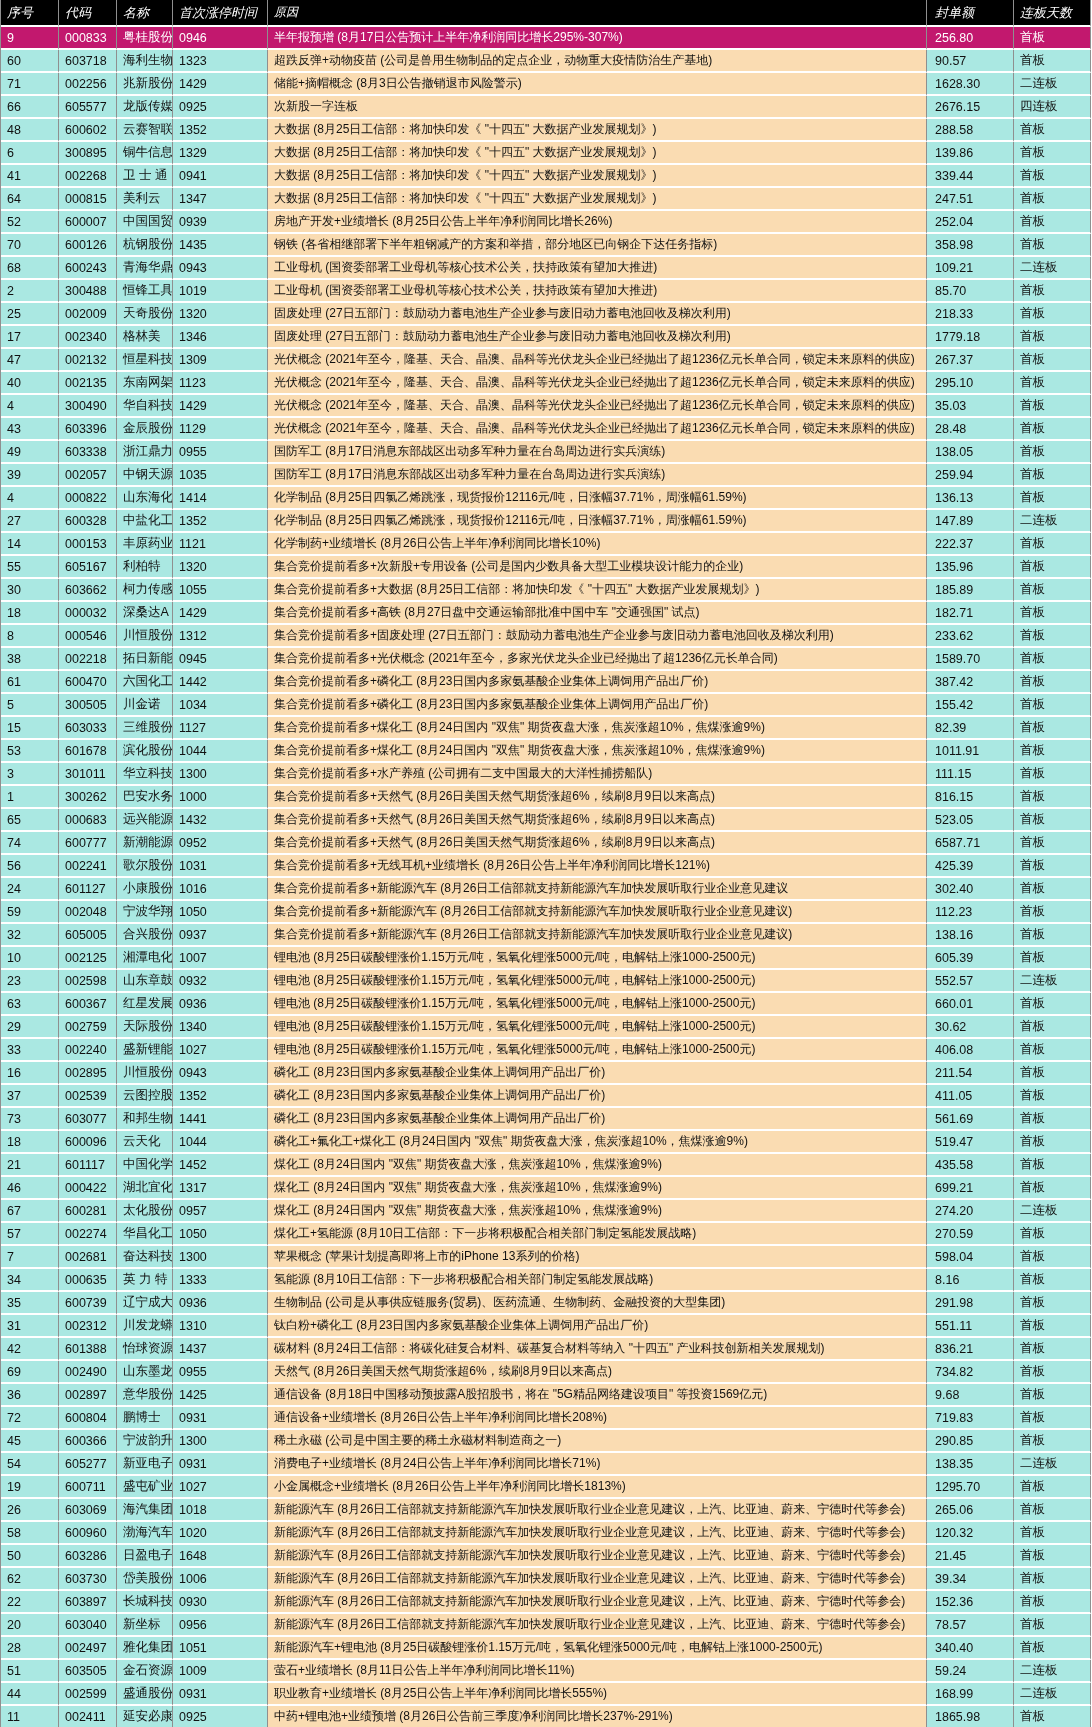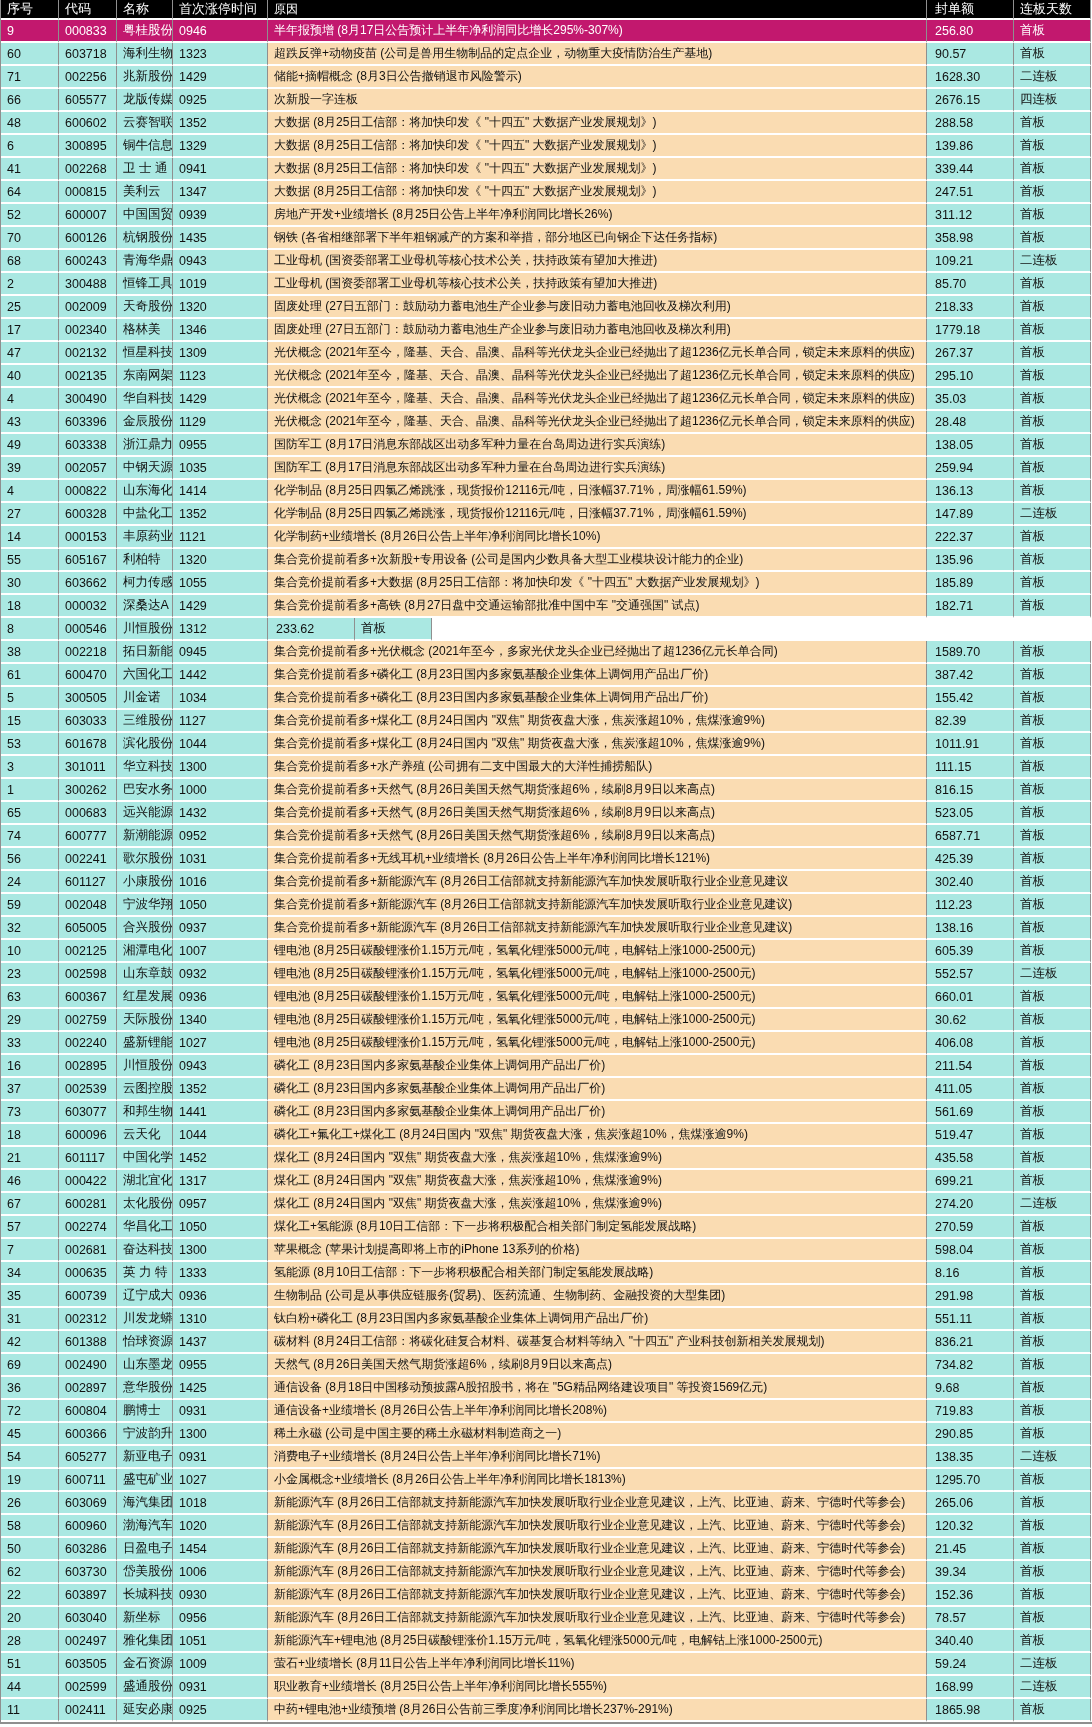--- a/index.html
+++ b/index.html
@@ -14,21 +14,21 @@
     --text:#111111;
   }
   html,body{margin:0;padding:0;background:#fff;}
   body{font-family:"Liberation Sans", sans-serif;}
   .table{
     width:1091px;
     border-left:1px solid var(--grid_line);
     border-bottom:2px solid var(--grid_line);
   }
   .row{display:flex;height:23px;}
-  .row.header{height:20px;}
+  .row.header{height:27px;font-style:italic;}
   .cell{
     box-sizing:border-box;
     border-right:1px solid var(--grid_line);
     border-bottom:2px solid var(--row_divider);
     padding:0 2px 0 6px;
     display:flex;align-items:center;
     white-space:nowrap;overflow:hidden;
     font-size:12.5px;color:var(--text);
     background:var(--row_bg_cyan);
   }
@@ -133,21 +133,21 @@
     <div class="cell c-reason">大数据 (8月25日工信部：将加快印发《 "十四五" 大数据产业发展规划》)</div>
     <div class="cell c-amount">247.51</div>
     <div class="cell c-streak">首板</div>
   </div>
       <div class="row">
     <div class="cell c-no">52</div>
     <div class="cell c-code">600007</div>
     <div class="cell c-name">中国国贸</div>
     <div class="cell c-time">0939</div>
     <div class="cell c-reason">房地产开发+业绩增长 (8月25日公告上半年净利润同比增长26%)</div>
-    <div class="cell c-amount">311.12</div>
+    <div class="cell c-amount">252.04</div>
     <div class="cell c-streak">首板</div>
   </div>
       <div class="row">
     <div class="cell c-no">70</div>
     <div class="cell c-code">600126</div>
     <div class="cell c-name">杭钢股份</div>
     <div class="cell c-time">1435</div>
     <div class="cell c-reason">钢铁 (各省相继部署下半年粗钢减产的方案和举措，部分地区已向钢企下达任务指标)</div>
     <div class="cell c-amount">358.98</div>
     <div class="cell c-streak">首板</div>
@@ -294,20 +294,21 @@
     <div class="cell c-time">1429</div>
     <div class="cell c-reason">集合竞价提前看多+高铁 (8月27日盘中交通运输部批准中国中车 "交通强国" 试点)</div>
     <div class="cell c-amount">182.71</div>
     <div class="cell c-streak">首板</div>
   </div>
       <div class="row">
     <div class="cell c-no">8</div>
     <div class="cell c-code">000546</div>
     <div class="cell c-name">川恒股份</div>
     <div class="cell c-time">1312</div>
+    <div class="cell c-reason">集合竞价提前看多+固废处理 (27日五部门：鼓励动力蓄电池生产企业参与废旧动力蓄电池回收及梯次利用)</div>
     <div class="cell c-amount">233.62</div>
     <div class="cell c-streak">首板</div>
   </div>
       <div class="row">
     <div class="cell c-no">38</div>
     <div class="cell c-code">002218</div>
     <div class="cell c-name">拓日新能</div>
     <div class="cell c-time">0945</div>
     <div class="cell c-reason">集合竞价提前看多+光伏概念 (2021年至今，多家光伏龙头企业已经抛出了超1236亿元长单合同)</div>
     <div class="cell c-amount">1589.70</div>
@@ -652,21 +653,21 @@
     <div class="cell c-name">渤海汽车</div>
     <div class="cell c-time">1020</div>
     <div class="cell c-reason">新能源汽车 (8月26日工信部就支持新能源汽车加快发展听取行业企业意见建议，上汽、比亚迪、蔚来、宁德时代等参会)</div>
     <div class="cell c-amount">120.32</div>
     <div class="cell c-streak">首板</div>
   </div>
       <div class="row">
     <div class="cell c-no">50</div>
     <div class="cell c-code">603286</div>
     <div class="cell c-name">日盈电子</div>
-    <div class="cell c-time">1454</div>
+    <div class="cell c-time">1648</div>
     <div class="cell c-reason">新能源汽车 (8月26日工信部就支持新能源汽车加快发展听取行业企业意见建议，上汽、比亚迪、蔚来、宁德时代等参会)</div>
     <div class="cell c-amount">21.45</div>
     <div class="cell c-streak">首板</div>
   </div>
       <div class="row">
     <div class="cell c-no">62</div>
     <div class="cell c-code">603730</div>
     <div class="cell c-name">岱美股份</div>
     <div class="cell c-time">1006</div>
     <div class="cell c-reason">新能源汽车 (8月26日工信部就支持新能源汽车加快发展听取行业企业意见建议，上汽、比亚迪、蔚来、宁德时代等参会)</div>

